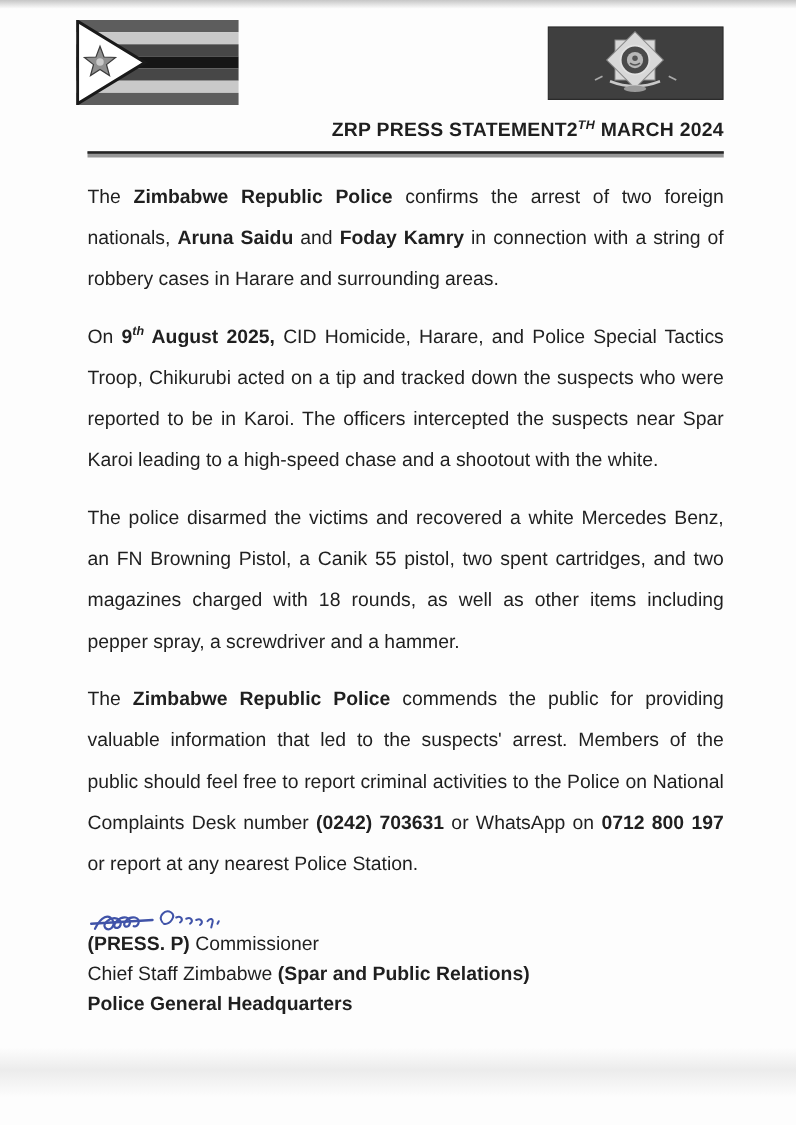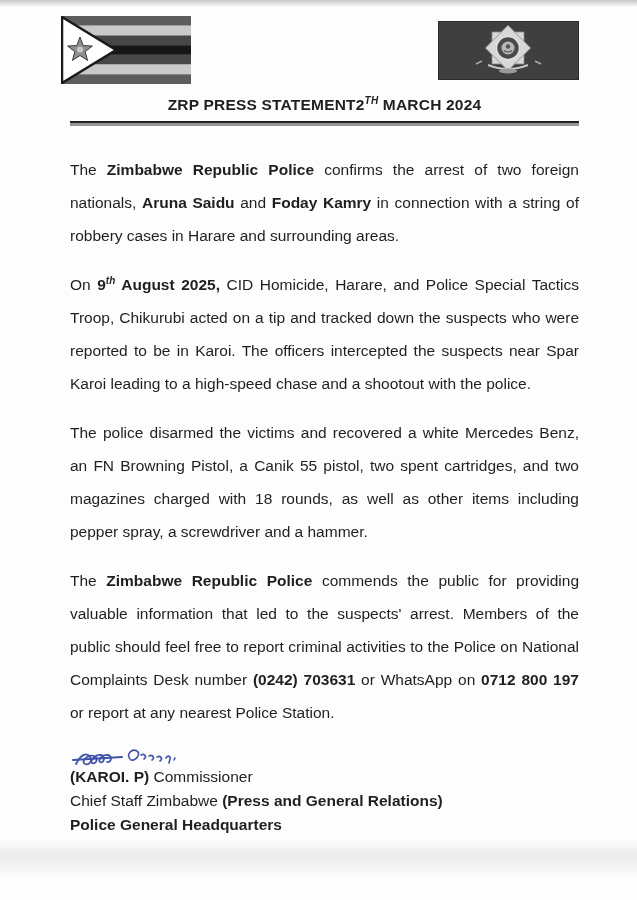--- a/index.html
+++ b/index.html
@@ -20,39 +20,39 @@
     position: absolute; top: 838px; left: 0; right: 0; height: 40px;
     background: linear-gradient(to bottom, rgba(255,255,255,0) 0%, rgba(130,130,130,0.14) 45%, rgba(255,255,255,0) 100%);
   }
   .header-images {
     display: flex; justify-content: space-between; align-items: flex-start;
     padding: 16px 58px 0 61px;
   }
   .flag-svg { display: block; }
   .badge-svg { display: block; margin-top: 5px; }
   .header-row {
-    display: flex; justify-content: center; align-items: baseline;
+    display: flex; justify-content: flex-end; align-items: baseline;
     padding: 12px 58px 0 70px;
     font-weight: bold; font-size: 15.5px; letter-spacing: 0.2px;
   }
   .sup { vertical-align: super; font-size: 10px; line-height: 0; font-style: italic; }
   .title {
     text-align: center; font-weight: bold; font-size: 16px;
     margin-top: 19px; letter-spacing: 0.2px;
   }
   .title-rule {
     margin: 7px 58px 0 70px; height: 3px;
     background: #979797; border-top: 2px solid #242424;
   }
   .content {
     padding: 11px 58px 0 70px;
     font-size: 15.5px; line-height: 33px;
     text-align: justify;
   }
-  .content p { margin: 16px 0 13px 0; }
+  .content p { margin: 4px 0 13px 0; }
   .content p:last-child { margin-bottom: 0; }
   .b { font-weight: bold; }
   .signature {
     padding: 17px 58px 0 70px;
     font-size: 15.5px; line-height: 24px;
   }
   .scribble { height: 26px; margin: 0 0 -7px 2px; position: relative; z-index: 1; }
   .sig-line { white-space: nowrap; }
 </style>
 </head>
@@ -91,33 +91,33 @@
 
   <div class="header-row">
     <span>ZRP PRESS STATEMENT</span>
     <span><span>2</span><span class="sup">TH</span><span> MARCH 2024</span></span>
   </div>
 
   <div class="title-rule"></div>
 
   <div class="content">
     <p><span>The </span><span class="b">Zimbabwe Republic Police</span><span> confirms the arrest of two foreign nationals, </span><span class="b">Aruna Saidu</span><span> and </span><span class="b">Foday Kamry</span><span> in connection with a string of robbery cases in Harare and surrounding areas.</span></p>
-    <p><span>On </span><span class="b">9</span><span class="b sup">th</span><span class="b"> August 2025,</span><span> CID Homicide, Harare, and Police Special Tactics Troop, Chikurubi acted on a tip and tracked down the suspects who were reported to be in Karoi. The officers intercepted the suspects near Spar Karoi leading to a high-speed chase and a shootout with the police.</span></p>
+    <p><span>On </span><span class="b">9</span><span class="b sup">th</span><span class="b"> August 2025,</span><span> CID Homicide, Harare, and Police Special Tactics Troop, Chikurubi acted on a tip and tracked down the suspects who were reported to be in Karoi. The officers intercepted the suspects near Spar Karoi leading to a high-speed chase and a shootout with the white.</span></p>
     <p><span>The police disarmed the victims and recovered a white Mercedes Benz, an FN Browning Pistol, a Canik 55 pistol, two spent cartridges, and two magazines charged with 18 rounds, as well as other items including pepper spray, a screwdriver and a hammer.</span></p>
     <p><span>The </span><span class="b">Zimbabwe Republic Police</span><span> commends the public for providing valuable information that led to the suspects' arrest. Members of the public should feel free to report criminal activities to the Police on National Complaints Desk number </span><span class="b">(0242) 703631</span><span> or WhatsApp on </span><span class="b">0712 800 197</span><span> or report at any nearest Police Station.</span></p>
   </div>
 
   <div class="signature">
     <div class="scribble">
       <svg width="130" height="28" viewBox="0 0 130 28">
         <path d="M4,18 C9,8 15,6 18,11 C21,16 15,21 12,17 C10,14 16,8 22,10 C27,12 24,19 20,17 C18,15 23,8 29,9 C34,10 32,18 28,16 C26,14 30,8 36,9 C41,10 39,17 35,16" stroke="#4053a8" fill="none" stroke-width="1.8" stroke-linecap="round"></path>
         <path d="M1,14 L50,11" stroke="#4053a8" stroke-width="2" stroke-linecap="round"></path>
         <path d="M58,13 C54,8 60,2 65,5 C69,8 64,15 59,14 M69,9 C73,7 75,11 72,13 M77,10 C81,8 83,12 80,14 M85,11 C89,9 91,13 88,15 M94,12 c2,-3 5,-2 4,1 l-1,4 M102,14 l1,-2" stroke="#4053a8" fill="none" stroke-width="1.6" stroke-linecap="round"></path>
       </svg>
     </div>
-    <div class="sig-line"><span class="b">(KAROI. P)</span><span> Commissioner</span></div>
-    <div class="sig-line"><span>Chief Staff Zimbabwe </span><span class="b">(Press and General Relations)</span></div>
+    <div class="sig-line"><span class="b">(PRESS. P)</span><span> Commissioner</span></div>
+    <div class="sig-line"><span>Chief Staff Zimbabwe </span><span class="b">(Spar and Public Relations)</span></div>
     <div class="sig-line"><span class="b">Police General Headquarters</span></div>
   </div>
 
   <div class="scan-bottom"></div>
 
 </div>
 
 </body></html>

